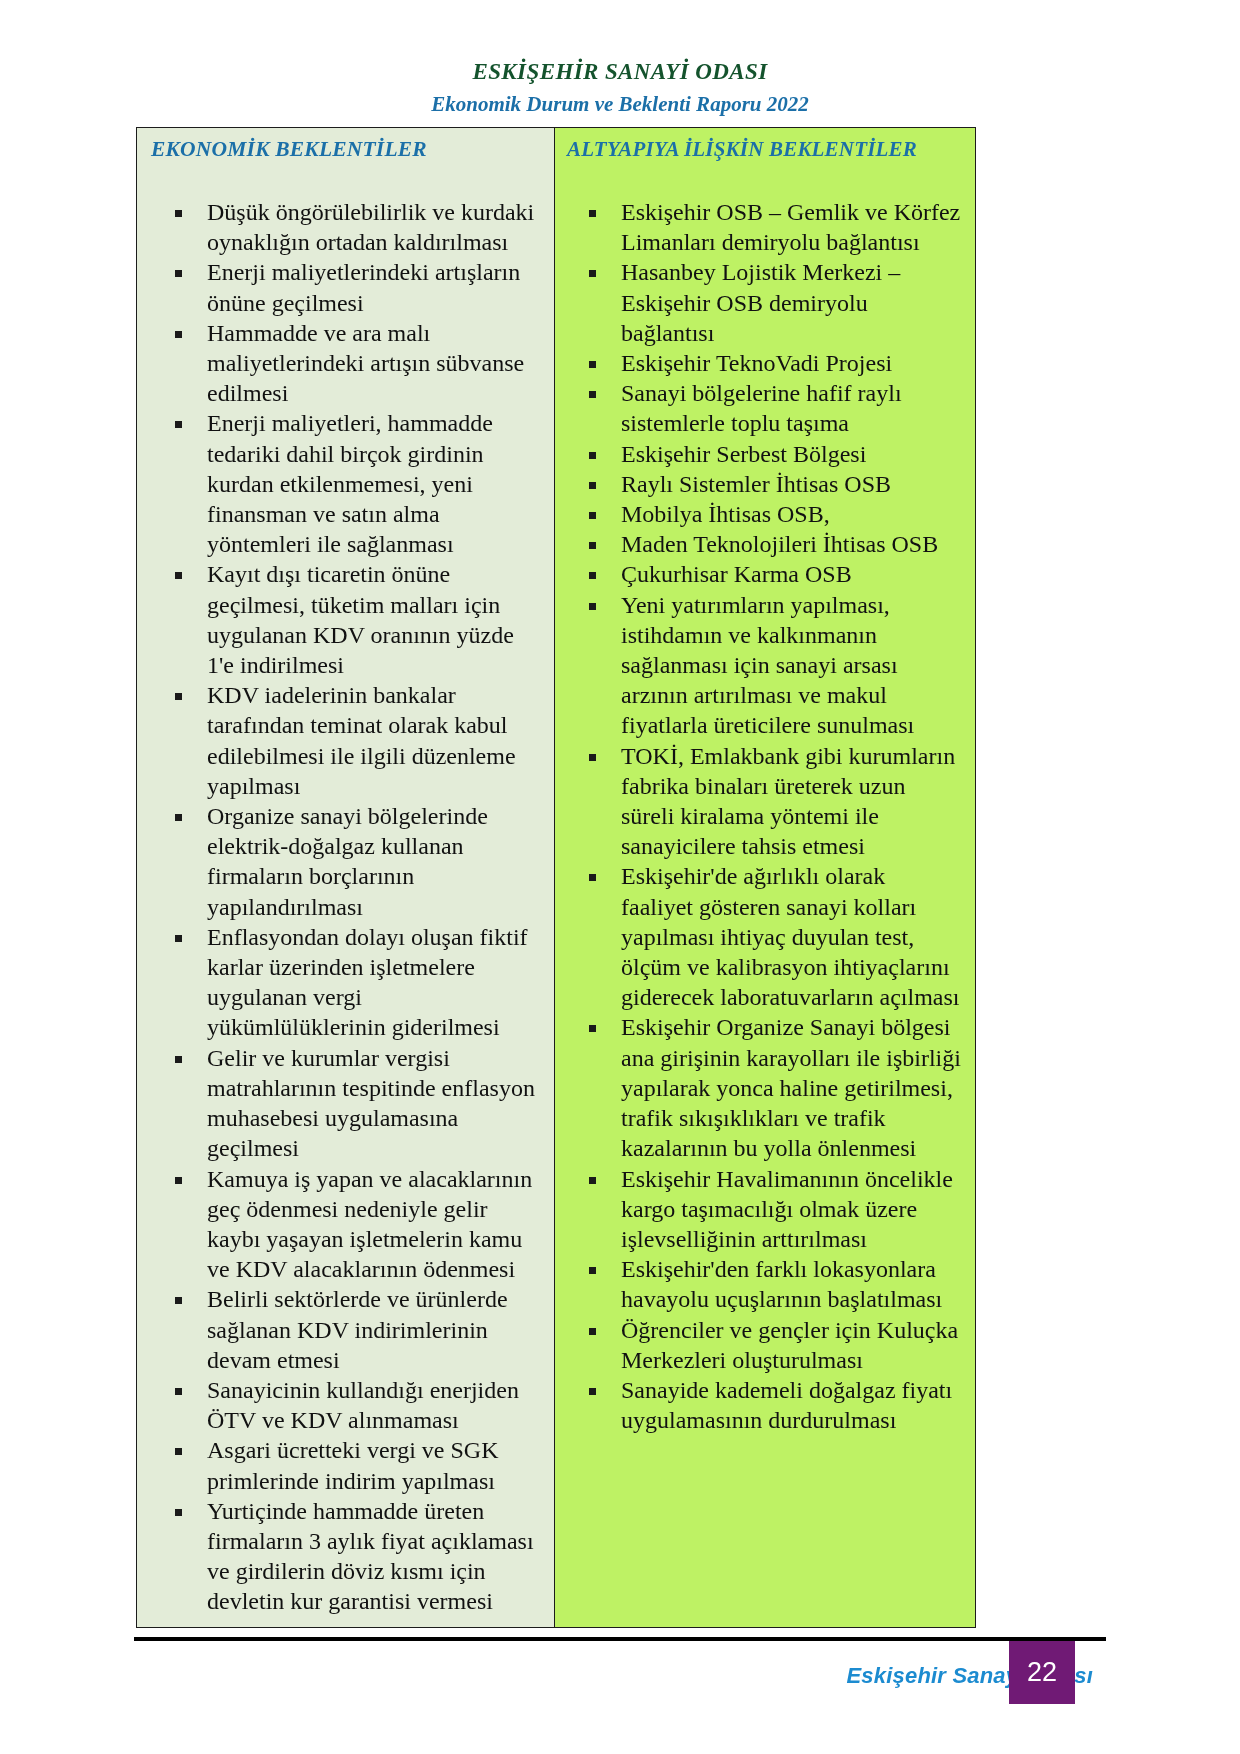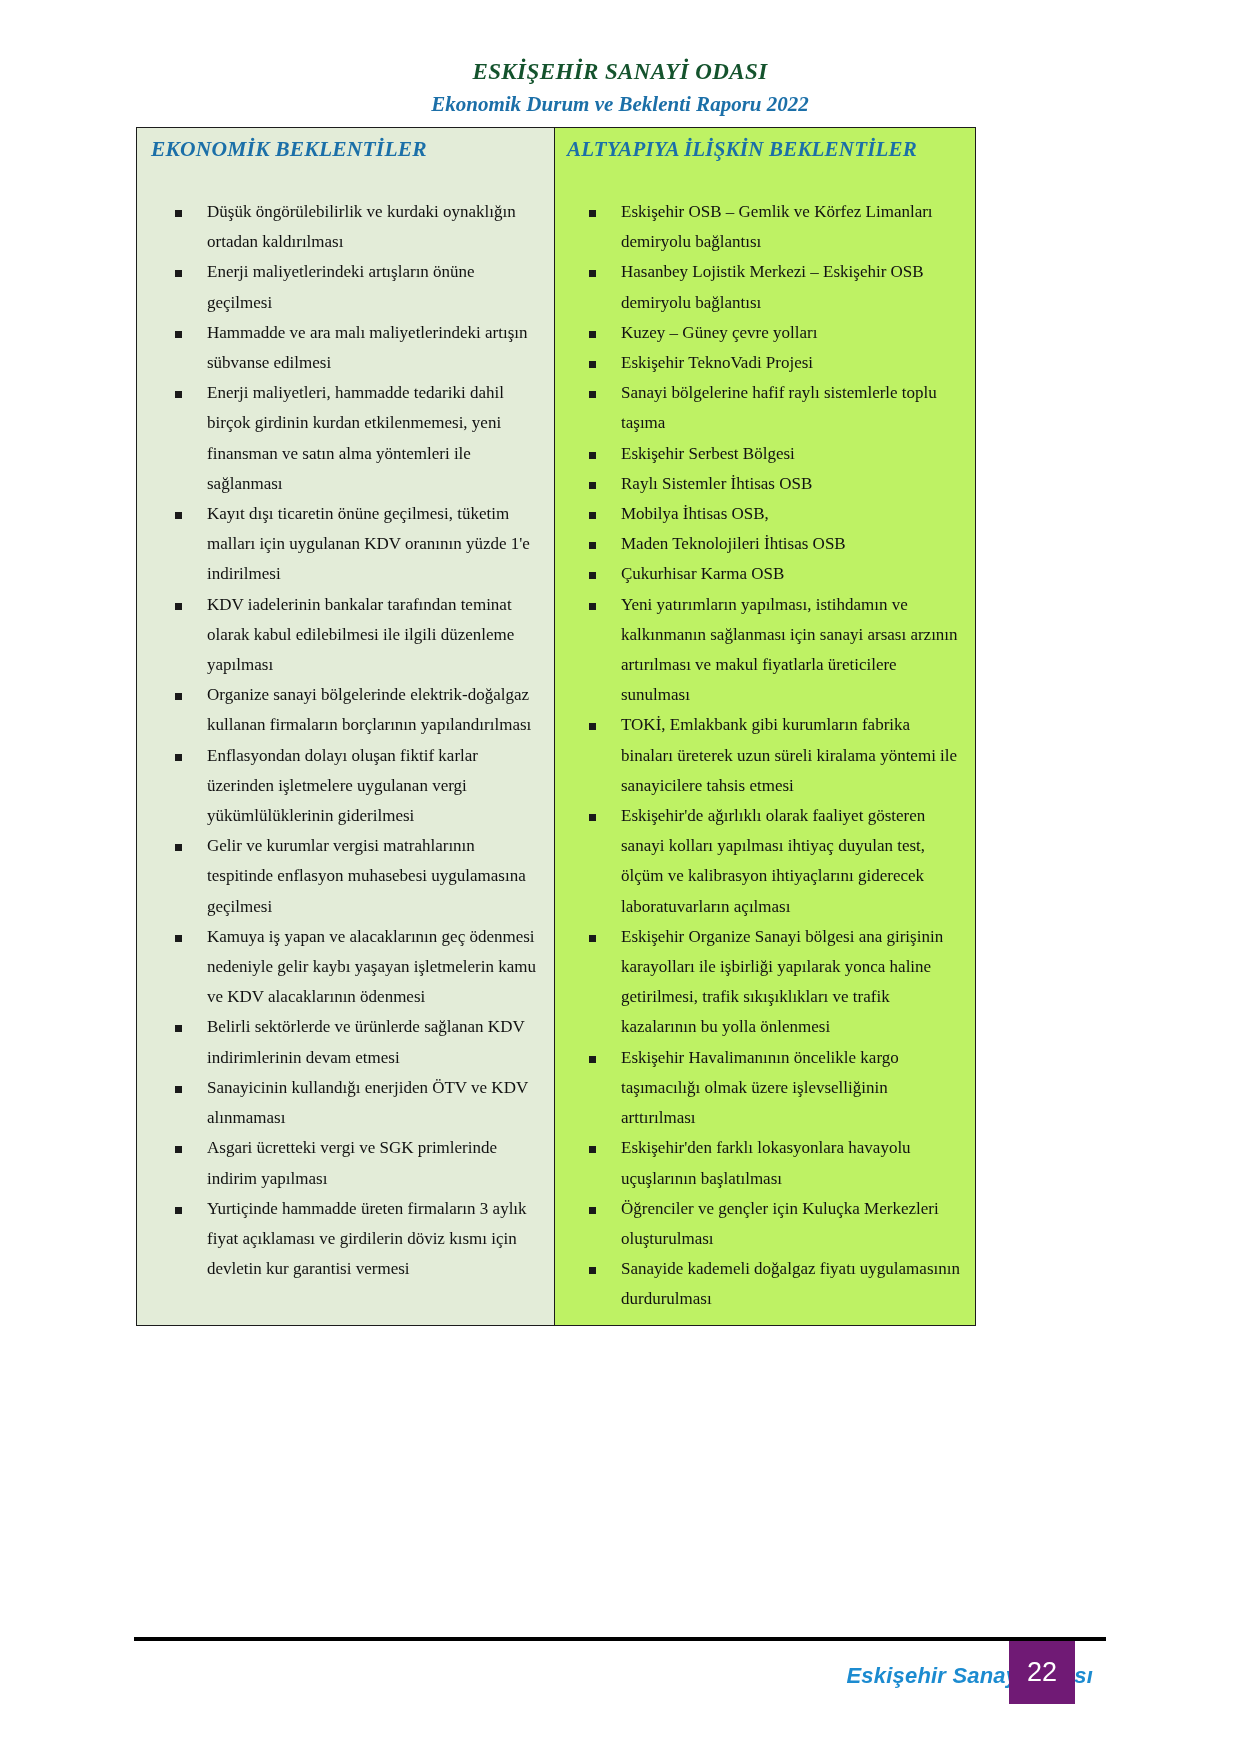--- a/index.html
+++ b/index.html
@@ -79,21 +79,21 @@
   ul.bullets {
     list-style: none;
     margin: 0;
     padding: 0;
   }
   .col-left ul.bullets { padding: 28px 14px 10px 36px; }
   .col-right ul.bullets { padding: 28px 12px 10px 32px; }
 
   ul.bullets > li {
     position: relative;
-    font-size: 17px;
+    font-size: 24px;
     line-height: 30.2px;
     color: #111111;
     padding-left: 34px;
     margin: 0 0 0 0;
     text-align: left;
   }
   ul.bullets > li::before {
     content: "";
     position: absolute;
     left: 2px;
@@ -169,21 +169,20 @@
         <li>Asgari ücretteki vergi ve SGK primlerinde indirim yapılması</li>
         <li>Yurtiçinde hammadde üreten firmaların 3 aylık fiyat açıklaması ve girdilerin döviz kısmı için devletin kur garantisi vermesi</li>
       </ul>
   </div>
 
   <div class="col col-right">
     <div class="col-head">ALTYAPIYA İLİŞKİN BEKLENTİLER</div>
     <ul class="bullets" id="list-right">
         <li>Eskişehir OSB – Gemlik ve Körfez Limanları demiryolu bağlantısı</li>
         <li>Hasanbey Lojistik Merkezi – Eskişehir OSB demiryolu bağlantısı</li>
-        <li>Kuzey – Güney çevre yolları</li>
         <li>Eskişehir TeknoVadi Projesi</li>
         <li>Sanayi bölgelerine hafif raylı sistemlerle toplu taşıma</li>
         <li>Eskişehir Serbest Bölgesi</li>
         <li>Raylı Sistemler İhtisas OSB</li>
         <li>Mobilya İhtisas OSB,</li>
         <li>Maden Teknolojileri İhtisas OSB</li>
         <li>Çukurhisar Karma OSB</li>
         <li>Yeni yatırımların yapılması, istihdamın ve kalkınmanın sağlanması için sanayi arsası arzının artırılması ve makul fiyatlarla üreticilere sunulması</li>
         <li>TOKİ, Emlakbank gibi kurumların fabrika binaları üreterek uzun süreli kiralama yöntemi ile sanayicilere tahsis etmesi</li>
         <li>Eskişehir'de ağırlıklı olarak faaliyet gösteren sanayi kolları yapılması ihtiyaç duyulan test, ölçüm ve kalibrasyon ihtiyaçlarını giderecek laboratuvarların açılması</li>

